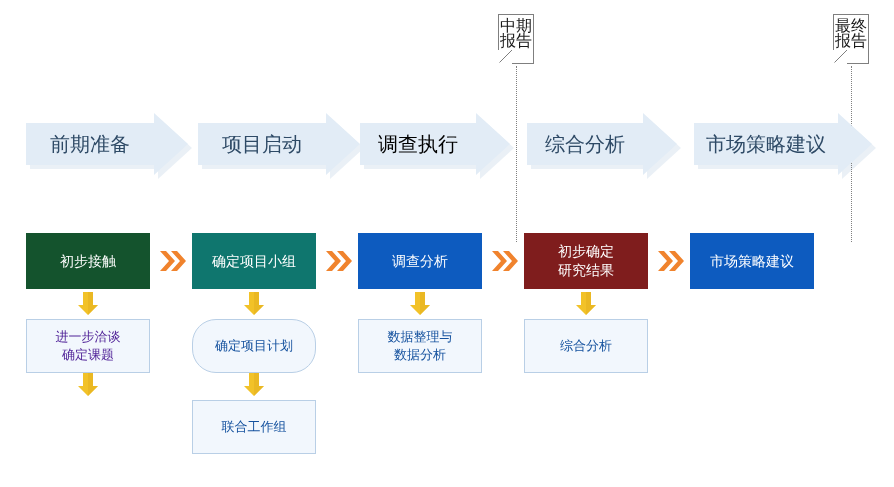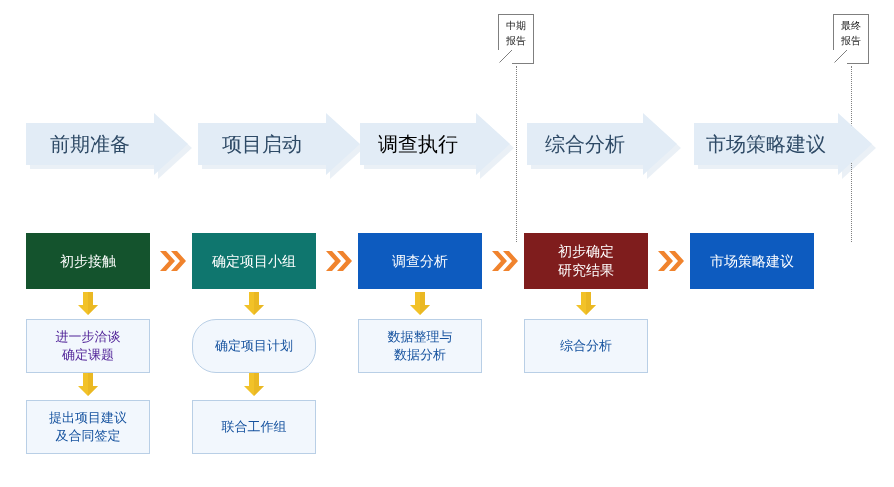--- a/index.html
+++ b/index.html
@@ -25,21 +25,21 @@
   .note .diag{
     position:absolute;
     left:0;bottom:0;width:14px;height:14px;
     overflow:hidden;
   }
   .note .diag svg{display:block;}
   .note .ntext{
     position:absolute;
     left:0;right:0;top:4px;
     text-align:center;
-    font-size:10px;
+    font-size:16px;
     line-height:15px;
     color:#1a1a1a;
     letter-spacing:0px;
   }
   .note .ntext span{display:block;}
 
   
   .guide{
     position:absolute;
     width:0;
@@ -196,26 +196,20 @@
         <span>进一步洽谈</span>
         <span>确定课题</span>
       </div>
     </div>
     <div class="downarrow" style="left: 77px; top: 373px;">
       <svg width="22" height="24" viewBox="0 0 22 24">
         <polygon points="6,0 16,0 16,13 21,13 11,23 1,13 6,13" fill="#f2c228"></polygon>
         <polygon points="6,0 16,0 16,13 21,13 11,23 11,0" fill="#e0ad1d" opacity="0.45"></polygon>
       </svg>
     </div>
-    <div class="subbox" style="left: 26px; top: 400px; width: 124px; height: 54px; background: rgb(242, 247, 253); border-color: rgb(185, 207, 230); color: rgb(20, 81, 158);">
-      <div>
-        <span>提出项目建议</span>
-        <span>及合同签定</span>
-      </div>
-    </div>
     <div class="bluebox" style="left: 192px; top: 233px; width: 124px; height: 56px; background: #0f766e; color: rgb(255, 255, 255);">
       <div>
         <span>确定项目小组</span>
       </div>
     </div>
     <div class="chev" style="left: 326px; top: 250px;">
       <svg width="26" height="22" viewBox="0 0 26 22">
         <polygon points="0,1 9,11 0,21 6,21 15,11 6,1" fill="#f0832d"></polygon>
         <polygon points="11,1 20,11 11,21 17,21 26,11 17,1" fill="#f0832d"></polygon>
       </svg>

